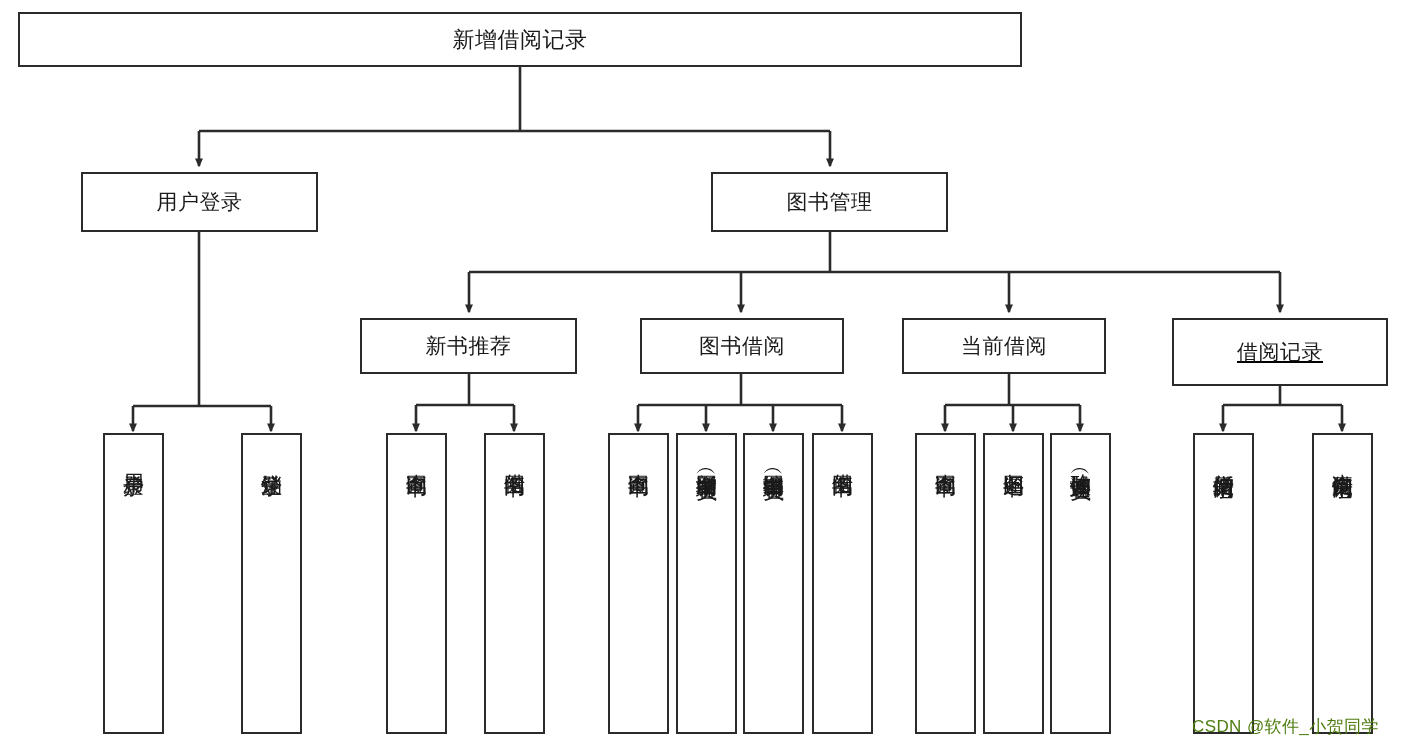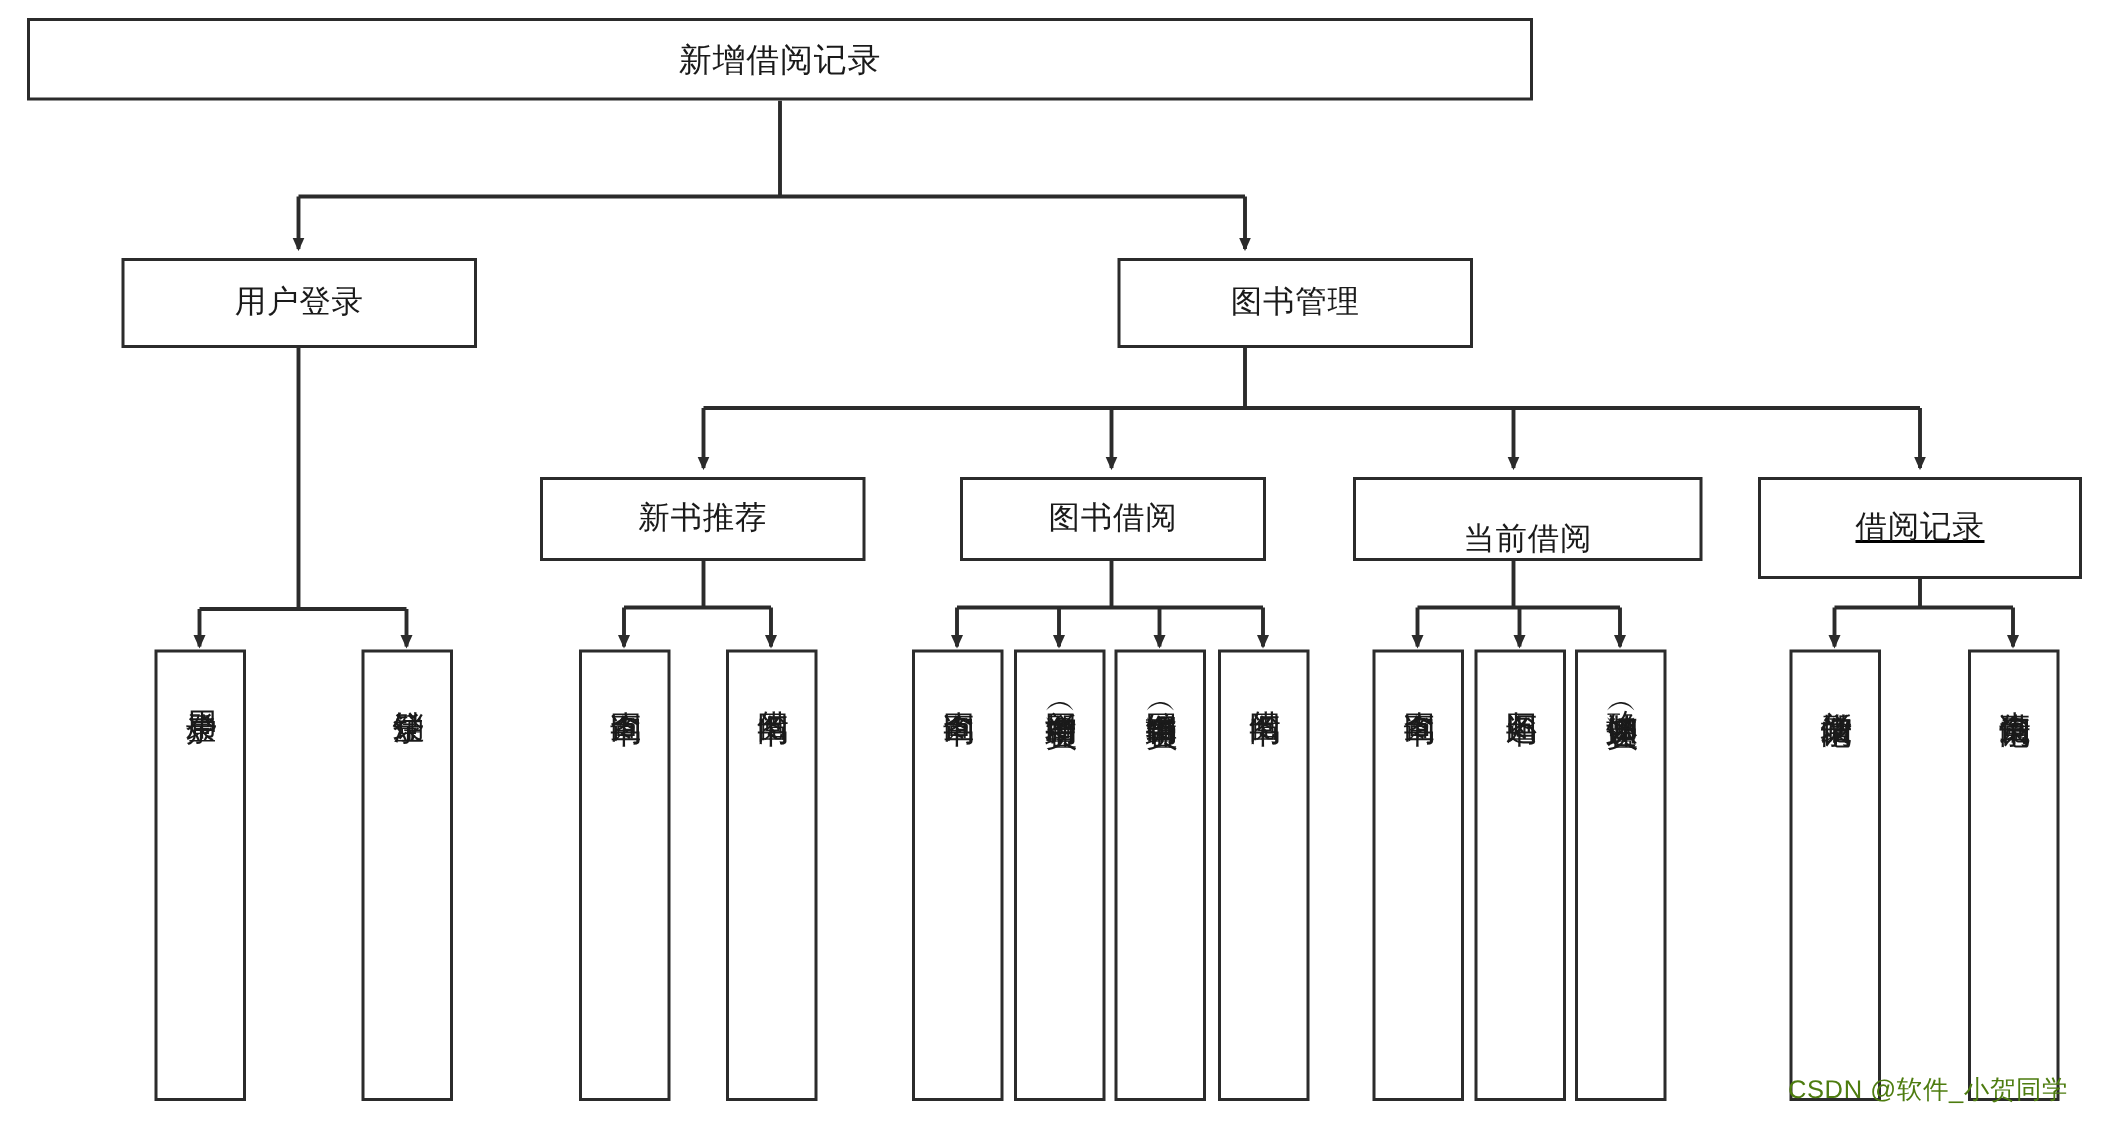--- a/index.html
+++ b/index.html
@@ -126,33 +126,33 @@
   </svg>
 
   <div class="node node-h" id="root-node" style="left:18px; top:12px; width:1004px; height:55px;">
     <span class="node-label">新增借阅记录</span>
   </div>
 
   <div class="node node-h" style="left:81px; top:172px; width:237px; height:60px;">
     <span class="node-label">用户登录</span>
   </div>
 
-  <div class="node node-h" style="left:711px; top:172px; width:237px; height:60px;margin-left:34px;">
+  <div class="node node-h" style="left:711px; top:172px; width:237px; height:60px;">
     <span class="node-label">图书管理</span>
   </div>
 
   <div class="node node-h" style="left:360px; top:318px; width:217px; height:56px;">
     <span class="node-label">新书推荐</span>
   </div>
 
   <div class="node node-h" style="left:640px; top:318px; width:204px; height:56px;">
     <span class="node-label">图书借阅</span>
   </div>
 
-  <div class="node node-h" style="left:902px; top:318px; width:233px; height:56px;align-items:flex-end;">
+  <div class="node node-h" style="left:902px; top:318px; width:204px; height:56px;">
     <span class="node-label">当前借阅</span>
   </div>
 
   <div class="node node-h" style="left:1172px; top:318px; width:216px; height:68px;text-decoration:underline;">
     <span class="node-label">借阅记录</span>
   </div>
 
   <div class="node node-v" style="left:103px; top:433px; width:61px; height:301px;">
     <span class="node-label">用户登录</span>
   </div>

